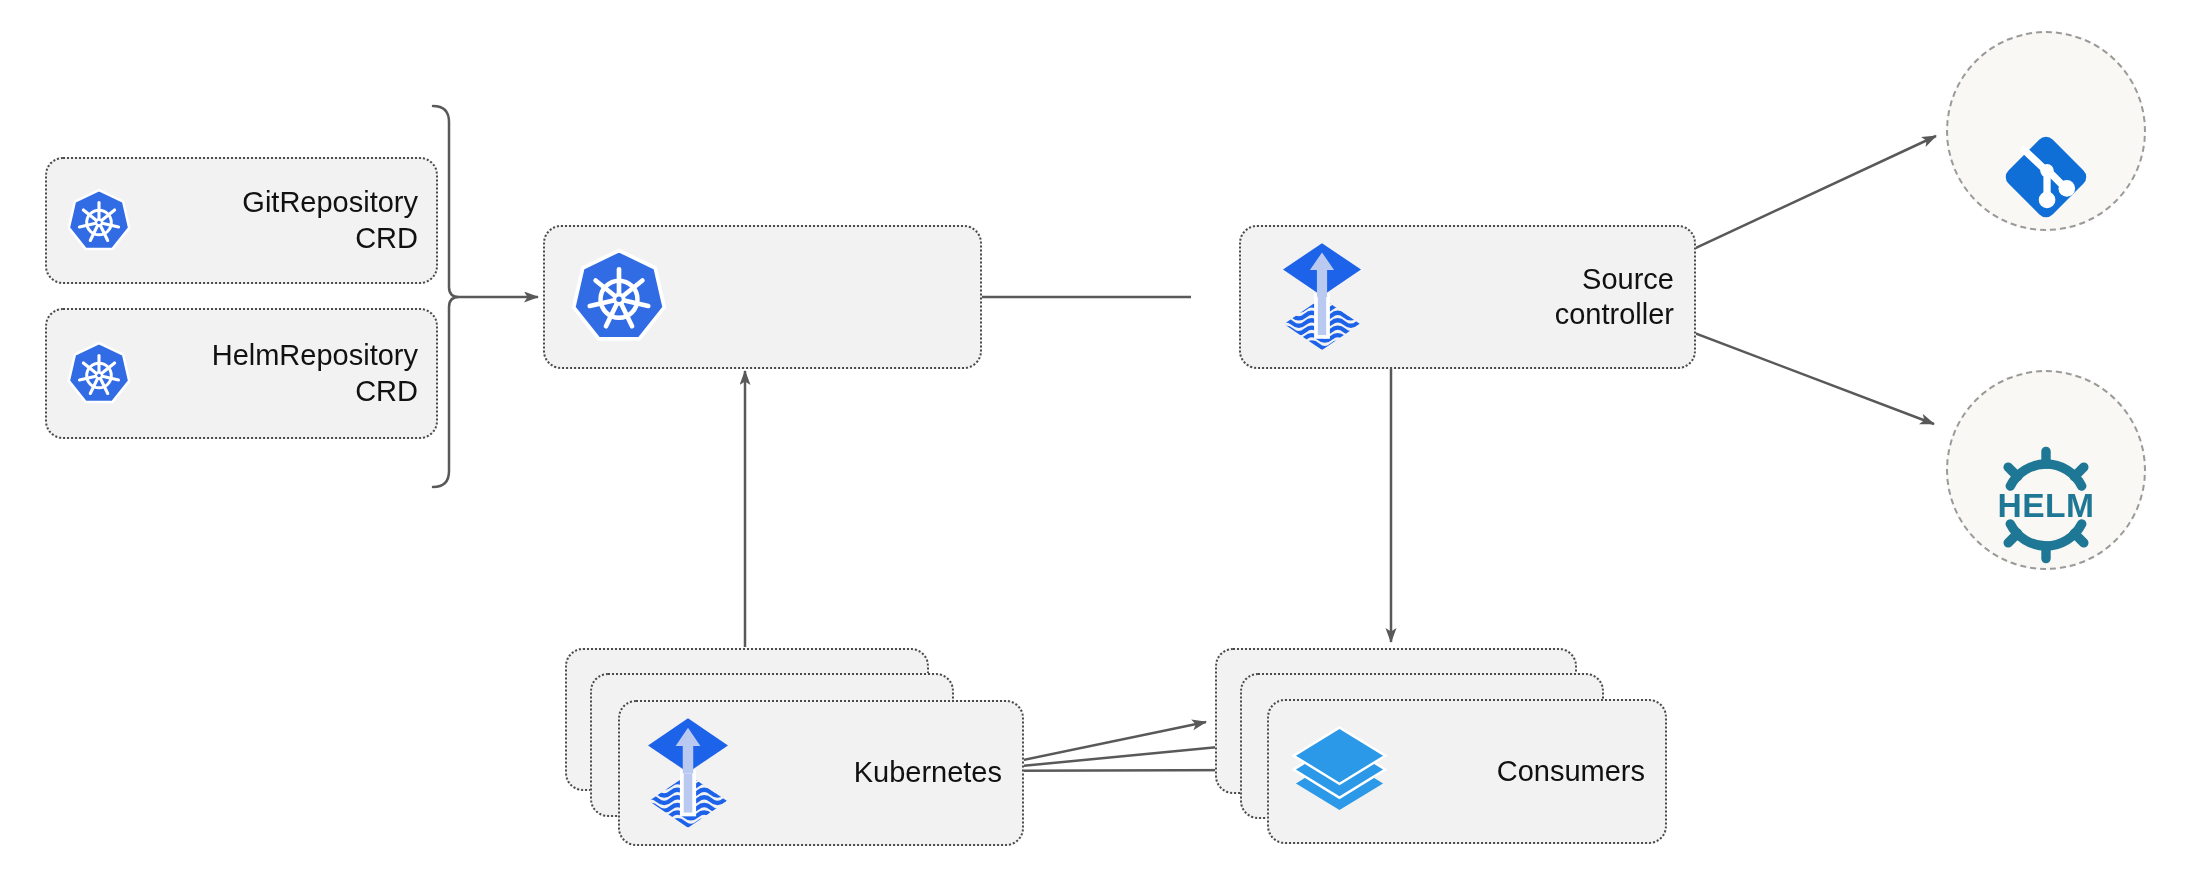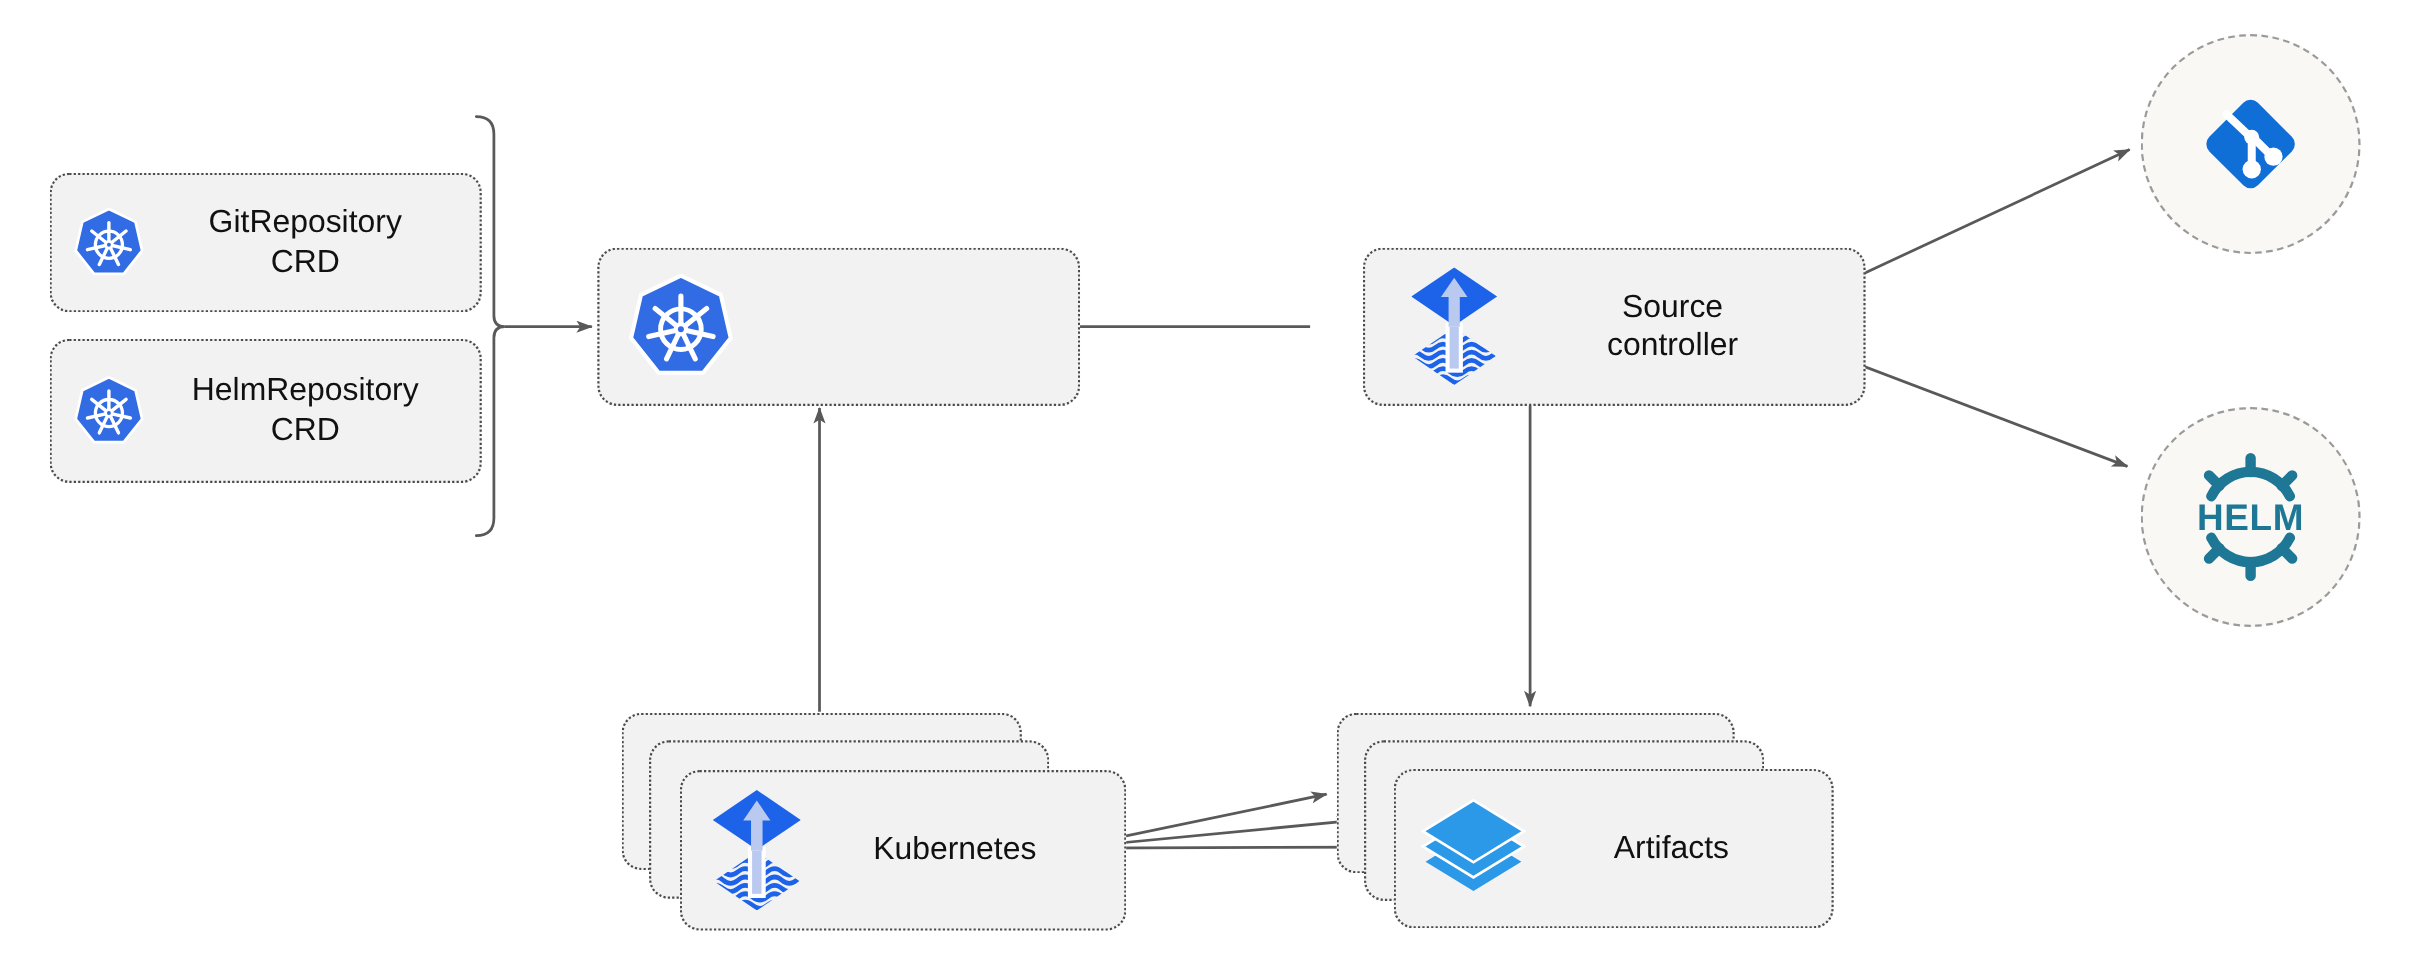--- a/index.html
+++ b/index.html
@@ -3,25 +3,25 @@
 <meta charset="utf-8">
 <style>
   html,body{margin:0;padding:0;background:#ffffff}
   body{font-family:"Liberation Sans",sans-serif}
   #canvas{position:relative;width:2198px;height:878px;background:var(--canvas_bg,#ffffff);overflow:hidden;color:var(--text,#111111)}
   #connectors{position:absolute;left:0;top:0}
   .node{position:absolute;background:var(--node_fill,#f2f2f2);border:2px dotted var(--node_border,#4a4a4a);
         border-radius:18px;display:flex;align-items:center;font-size:29px;line-height:1.22;color:var(--text,#111111)}
   .stack-layer{position:absolute;background:var(--node_fill,#f2f2f2);border:2px dotted var(--node_border,#4a4a4a);border-radius:18px}
   .stack{position:absolute}
-  .label{flex:1;text-align:center;padding:0 6px}
+  .label{flex:1;text-align:right;padding:0 6px}
   .wrap{display:inline-block;max-width:215px;vertical-align:middle}
   .wrap-sm{display:inline-block;max-width:165px;vertical-align:middle}
   .circle{position:absolute;background:var(--circle_fill,#faf8f4);border:2.5px dashed var(--circle_border,#9a9a9a);
-          border-radius:50%;display:flex;align-items:center;justify-content:center}
+          border-radius:50%;display:flex;align-items:flex-end;justify-content:center}
   .icon{display:flex;align-items:center;justify-content:center;flex:0 0 auto}
   .connector{stroke:var(--connector,#595959);stroke-width:2.5;fill:none}
 </style>
 </head>
 <body>
 
 <div id="canvas">
 
   <svg id="connectors" width="2198" height="878" viewBox="0 0 2198 878">
     <defs>
@@ -157,21 +157,21 @@
     <div class="stack-layer" style="left:0;top:0;width:358px;height:142px"></div>
     <div class="stack-layer" style="left:25px;top:25px;width:360px;height:142px"></div>
     <div class="node" style="left:52px;top:51px;width:360px;height:141px;padding:0 14px 0 22px">
       <span class="icon">
         <svg width="97" height="97" viewBox="0 0 98 98">
           <path d="M5,61 L18,53 L49,72 L80,53 L93,61 L49,88 Z" fill="var(--layers_blue)"></path>
           <path d="M5,47 L18,39 L49,58 L80,39 L93,47 L49,74 Z" fill="var(--layers_blue)" stroke="#ffffff" stroke-width="5" paint-order="stroke"></path>
           <path d="M49,6 L93,33 L49,60 L5,33 Z" fill="var(--layers_blue)" stroke="#ffffff" stroke-width="5" paint-order="stroke"></path>
         </svg>
       </span>
-      <span class="label">Artifacts</span>
+      <span class="label">Consumers</span>
     </div>
   </div>
 
   <div class="circle" style="left:1946px;top:31px;width:196px;height:196px">
     <span class="icon">
       <svg width="104" height="104" viewBox="0 0 100 100">
         <rect x="20" y="20" width="60" height="60" rx="9" fill="var(--git_blue)" transform="rotate(45 50 50)"></rect>
         <g stroke="#ffffff" stroke-width="7" stroke-linecap="round">
           <line x1="29" y1="24" x2="47" y2="41"></line>
           <line x1="51" y1="50" x2="51" y2="65"></line>

